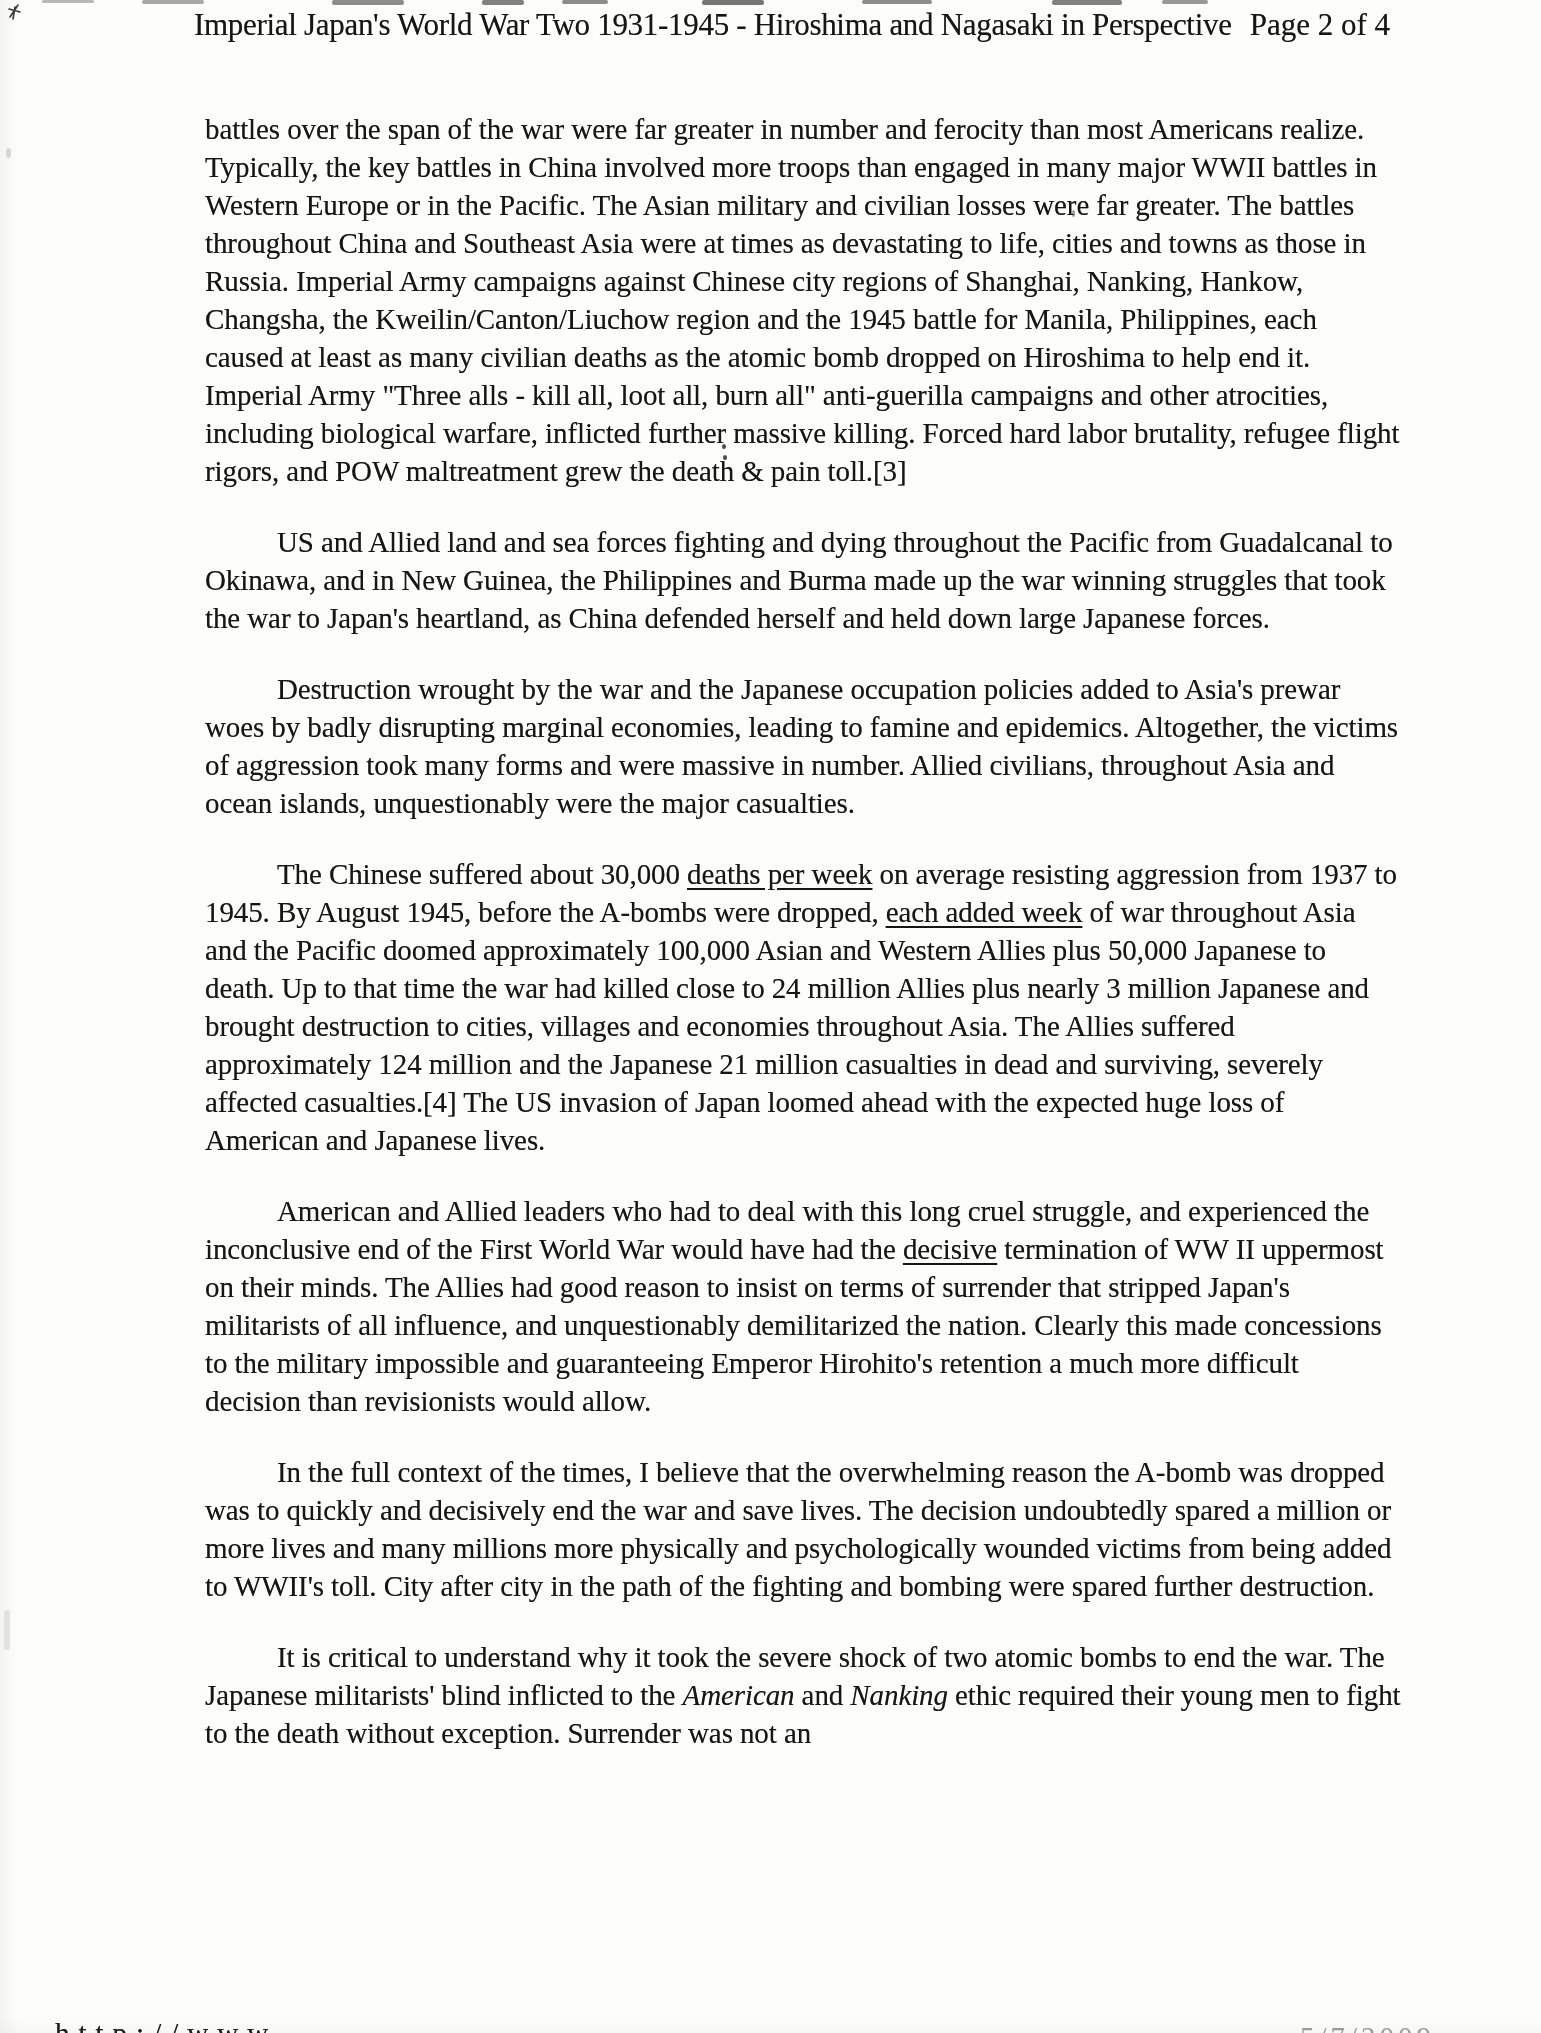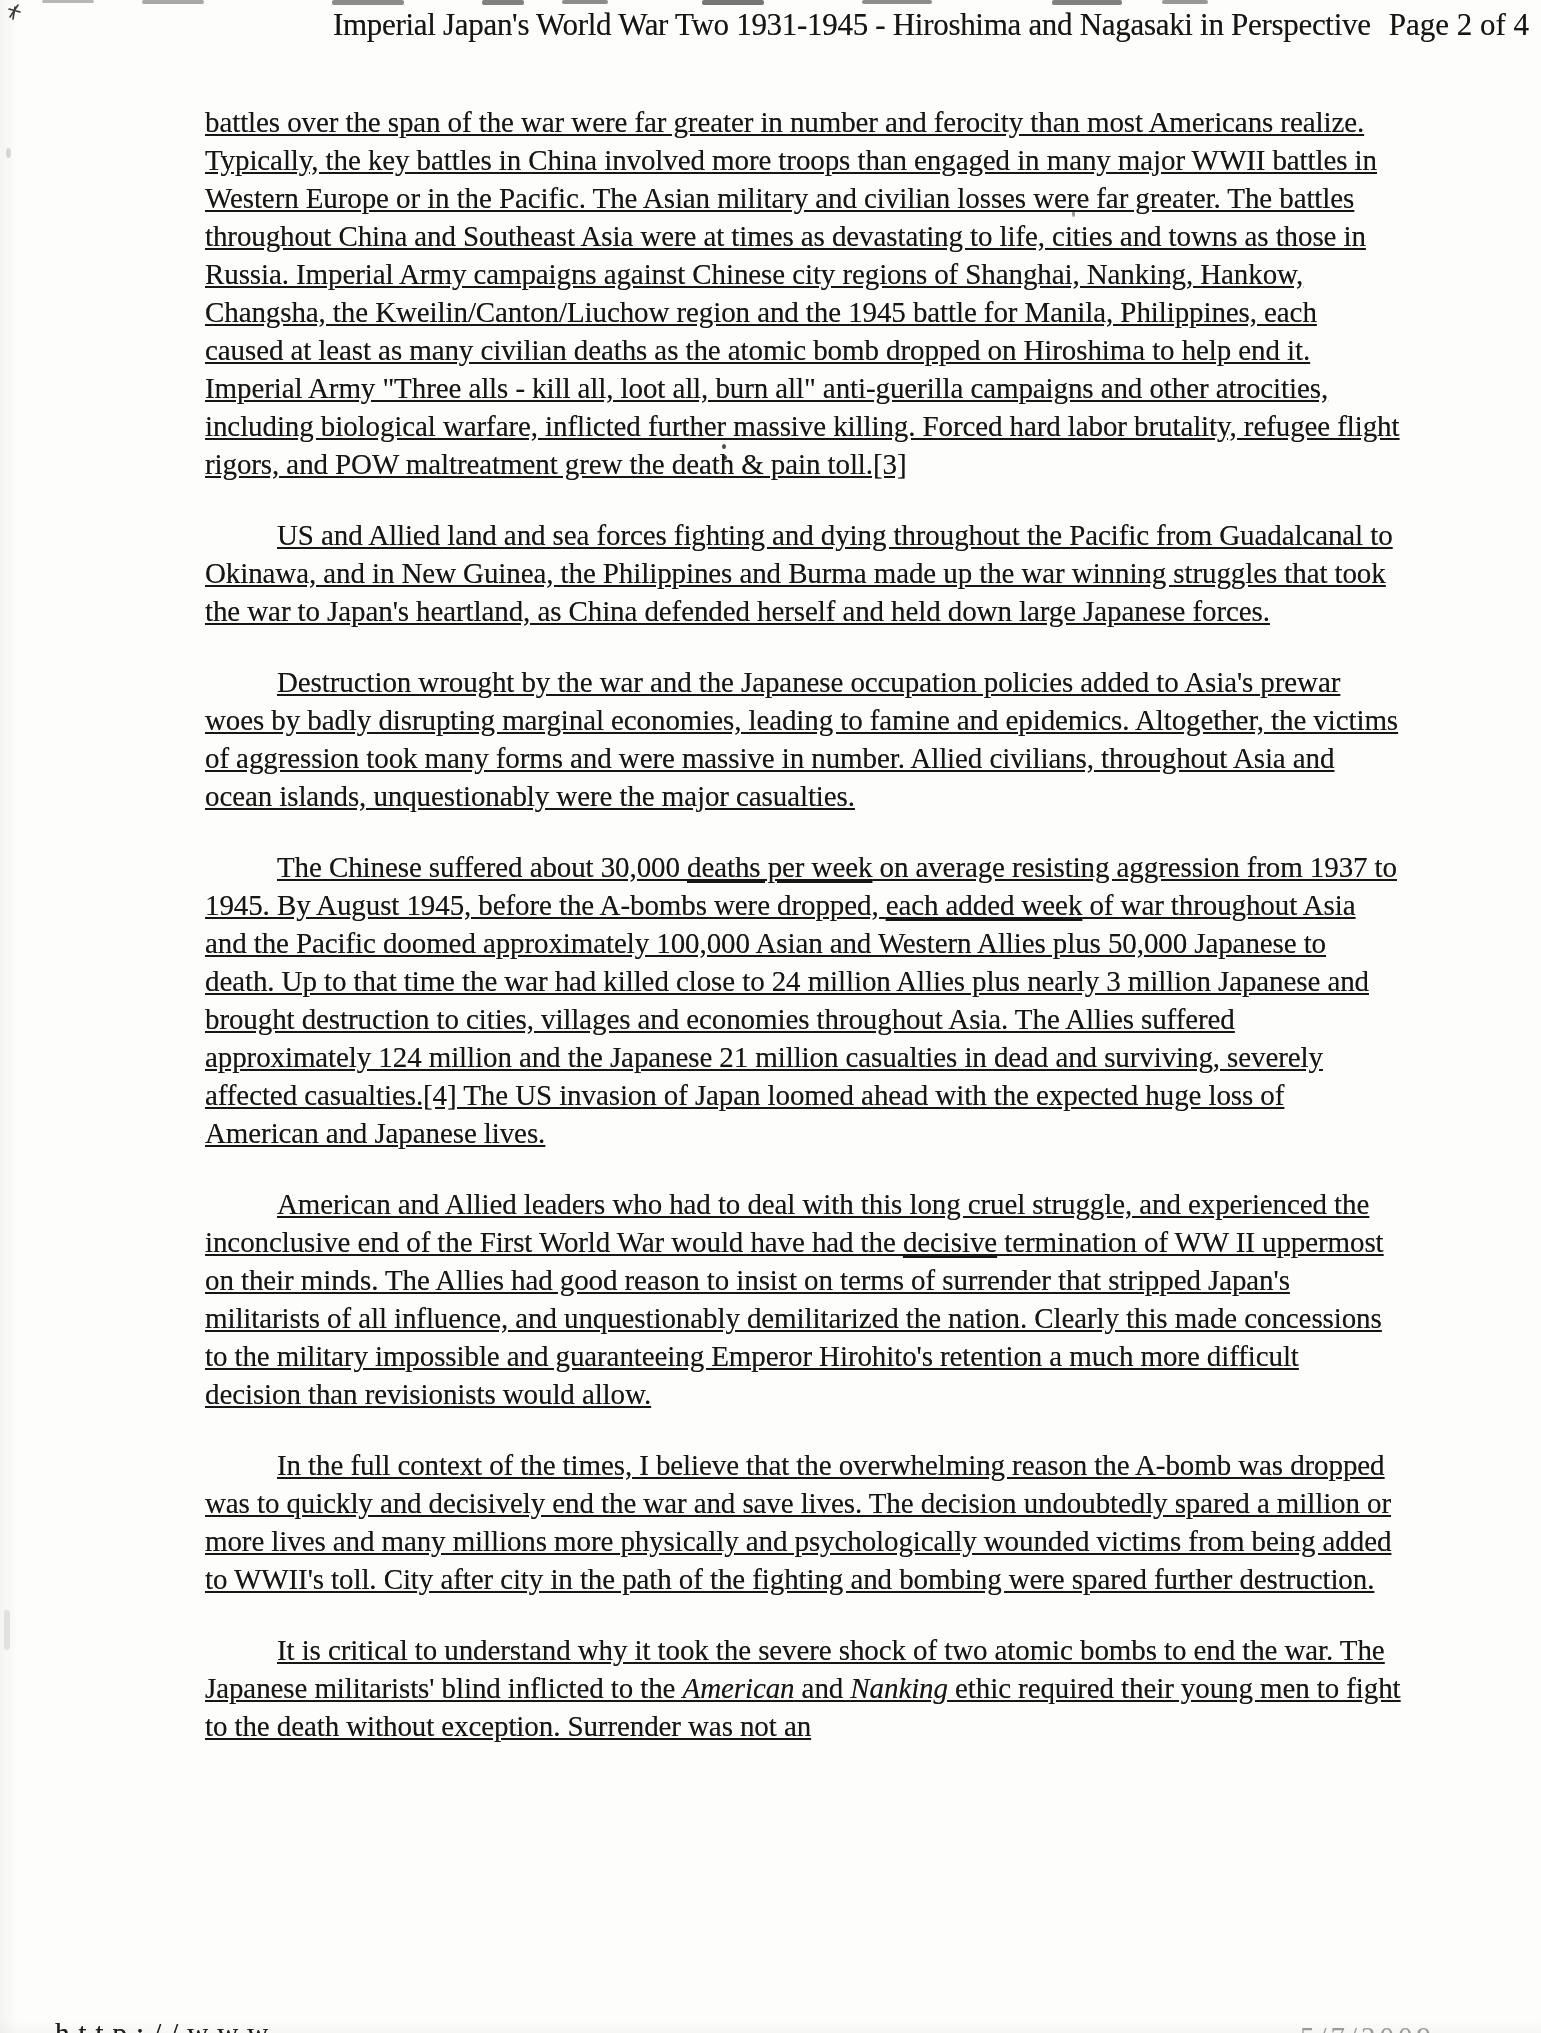--- a/index.html
+++ b/index.html
@@ -27,40 +27,39 @@
       linear-gradient(0deg, rgba(120,120,120,0.05) 0px, rgba(120,120,120,0) 14px);
     pointer-events: none;
   }
 
   .header {
     position: absolute;
     top: 7px;
     left: 55px;
     right: 12px;
     display: flex;
-    justify-content: flex-end;
+    justify-content: center;
     align-items: baseline;
     font-size: 31px;
     white-space: nowrap;
     text-shadow: 0 0 0.5px rgba(0,0,0,0.55);
   }
   .header .title { letter-spacing: -0.3px; }
   .header .pageno { margin-left: 18px; }
 
   .content {
     position: absolute;
-    top: 103px;
+    top: 110px;
     left: 205px;
     width: 1196px;
     font-size: 29px;
     line-height: 38px;
     letter-spacing: -0.1px;
     text-align: left;
     text-shadow: 0 0 0.5px rgba(0,0,0,0.5);
-    text-decoration: underline;
   }
   .content p { margin: 0 0 33px 0; }
   .content p.indent { text-indent: 72px; }
   .u { text-decoration: underline; text-underline-offset: 4px; }
   .i { font-style: italic; }
 
   
   .smudge {
     position: absolute;
     background: #1c1c1c;

